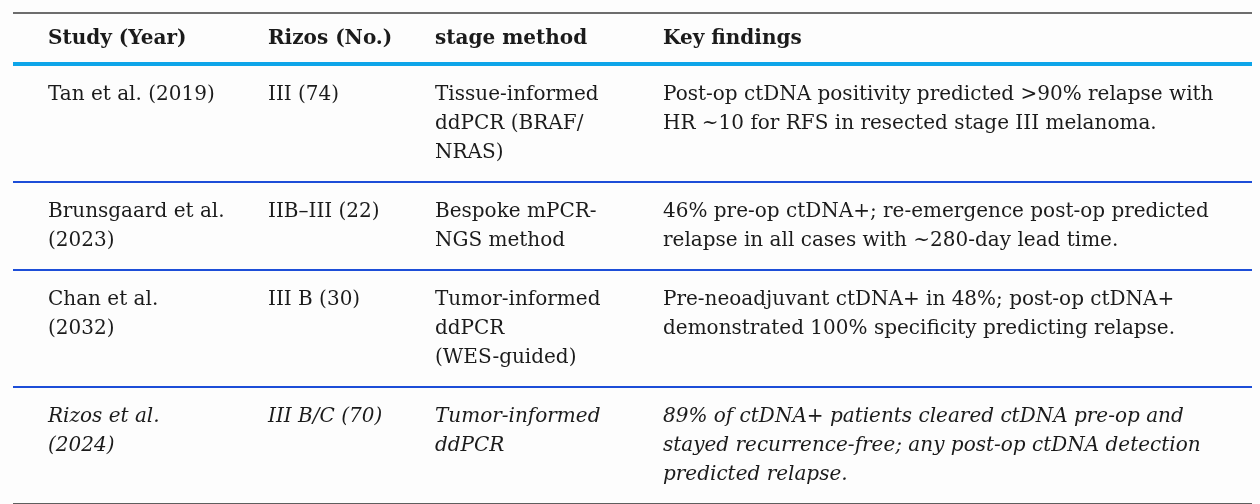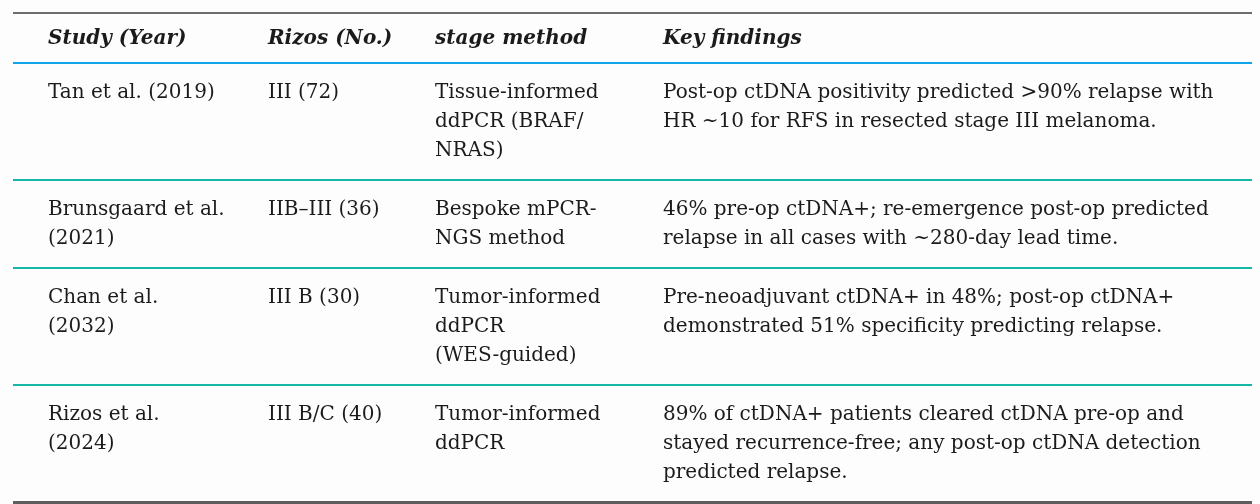--- a/index.html
+++ b/index.html
@@ -23,28 +23,28 @@
     table-layout: fixed;
     width: 100%;
     border-top: 2px solid #6d6d6d;
     border-bottom: 3px solid #5e5e5e;
   }
   col.c-study   { width: 255px; }
   col.c-stage   { width: 167px; }
   col.c-method  { width: 228px; }
   col.c-findings{ width: auto;  }
   thead tr {
-    border-bottom: 2px solid #0ea5e9;
-    font-style: italic;
+    border-bottom: 4px solid #0ea5e9;
   }
   tbody tr {
-    border-bottom: 2px solid #14b8a6;
+    border-bottom: 2px solid #1d4ed8;
   }
   tbody tr:last-child {
     border-bottom: none;
+    font-style: italic;
   }
   th, td {
     text-align: left;
     vertical-align: top;
     font-size: 20px;
     line-height: 29px;
     padding: 13px 12px 15px 0;
     white-space: pre-line;
   }
   th {
@@ -71,50 +71,50 @@
       <tr>
         <th>Study (Year)</th>
         <th>Rizos (No.)</th>
         <th>stage method</th>
         <th>Key findings</th>
       </tr>
     </thead>
     <tbody>
       <tr>
         <td>Tan et al. (2019)</td>
-        <td>III (72)</td>
+        <td>III (74)</td>
         <td>Tissue-informed
 ddPCR (BRAF/
 NRAS)</td>
         <td>Post-op ctDNA positivity predicted &gt;90% relapse with
 HR ~10 for RFS in resected stage III melanoma.</td>
       </tr>
       <tr>
         <td>Brunsgaard et al.
-(2021)</td>
-        <td>IIB–III (36)</td>
+(2023)</td>
+        <td>IIB–III (22)</td>
         <td>Bespoke mPCR-
 NGS method</td>
         <td>46% pre-op ctDNA+; re-emergence post-op predicted
 relapse in all cases with ~280-day lead time.</td>
       </tr>
       <tr>
         <td>Chan et al.
 (2032)</td>
         <td>III B (30)</td>
         <td>Tumor-informed
 ddPCR
 (WES-guided)</td>
         <td>Pre-neoadjuvant ctDNA+ in 48%; post-op ctDNA+
-demonstrated 51% specificity predicting relapse.</td>
+demonstrated 100% specificity predicting relapse.</td>
       </tr>
       <tr>
         <td>Rizos et al.
 (2024)</td>
-        <td>III B/C (40)</td>
+        <td>III B/C (70)</td>
         <td>Tumor-informed
 ddPCR</td>
         <td>89% of ctDNA+ patients cleared ctDNA pre-op and
 stayed recurrence-free; any post-op ctDNA detection
 predicted relapse.</td>
       </tr>
     </tbody>
   </table>
 </div>
 

